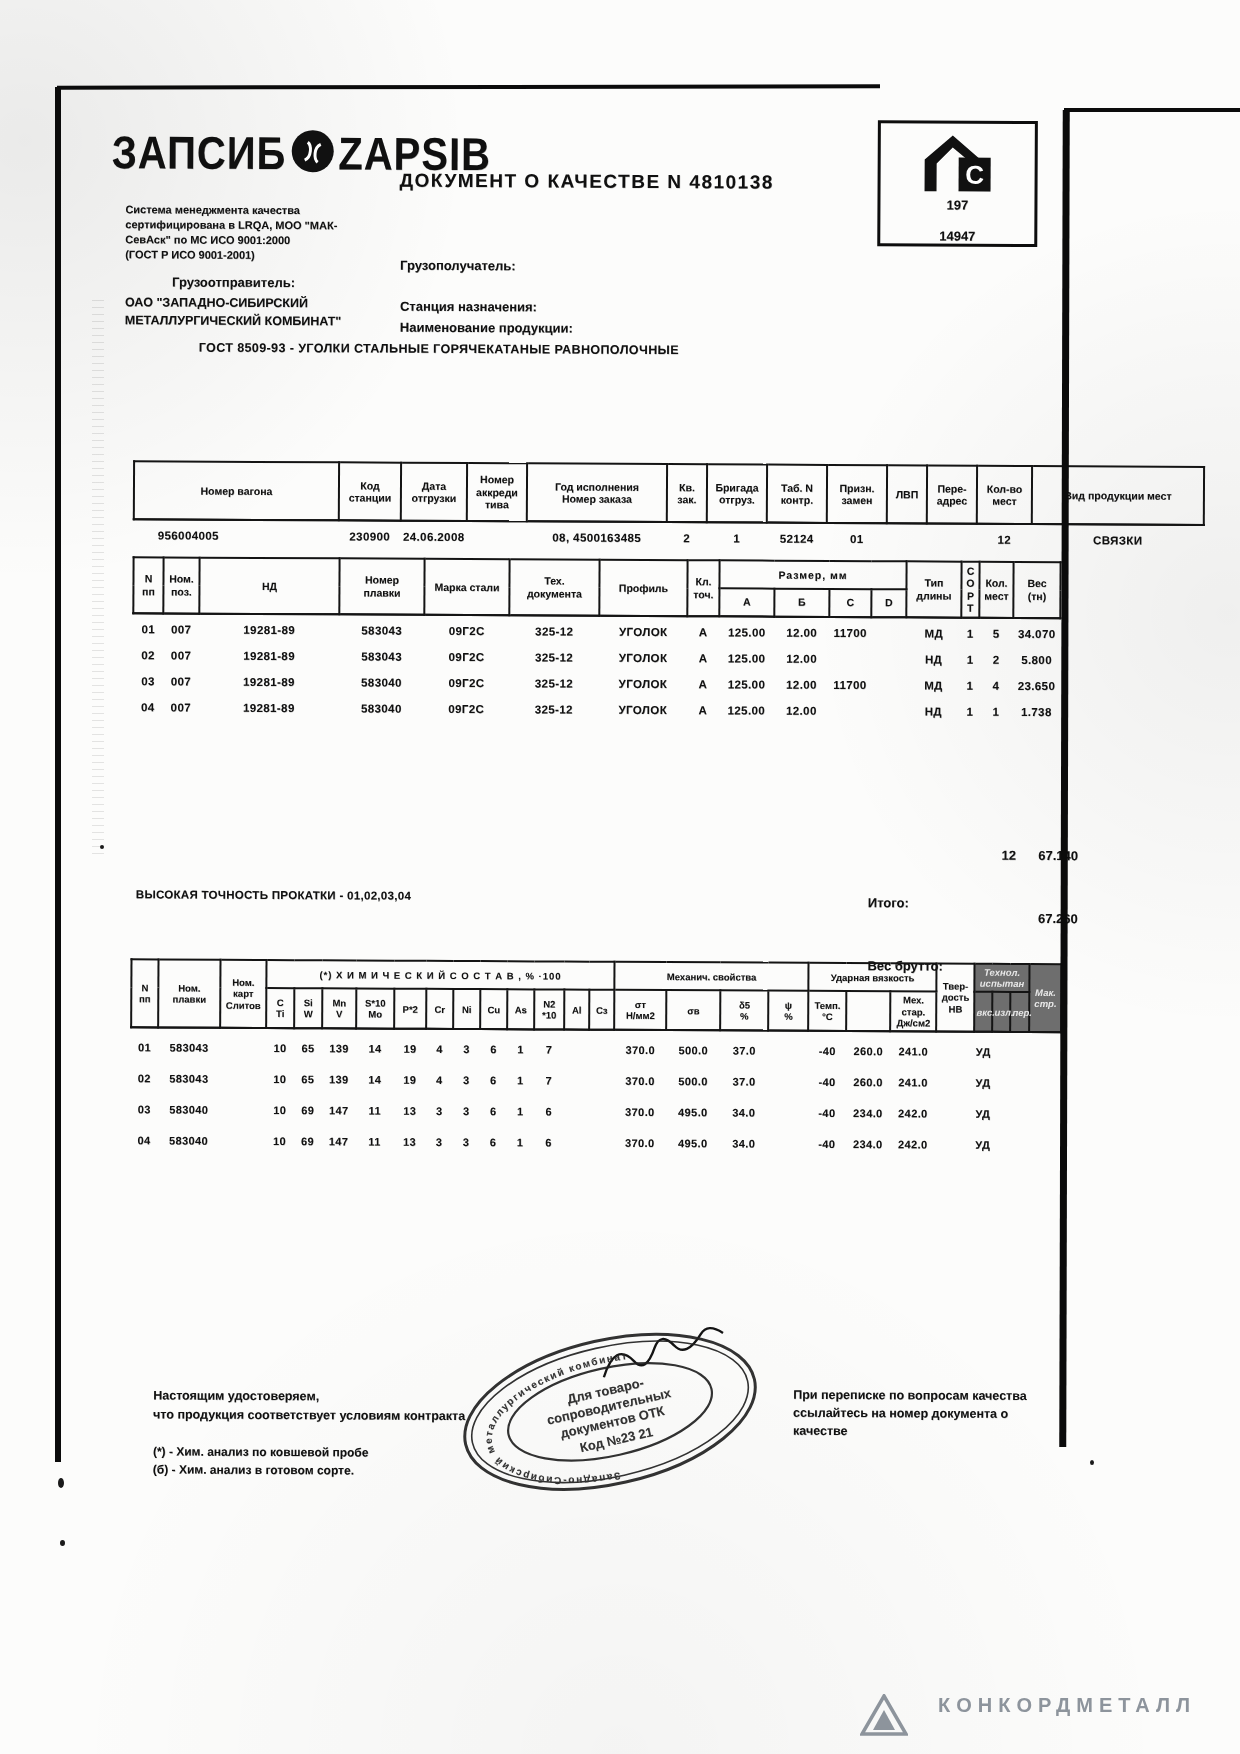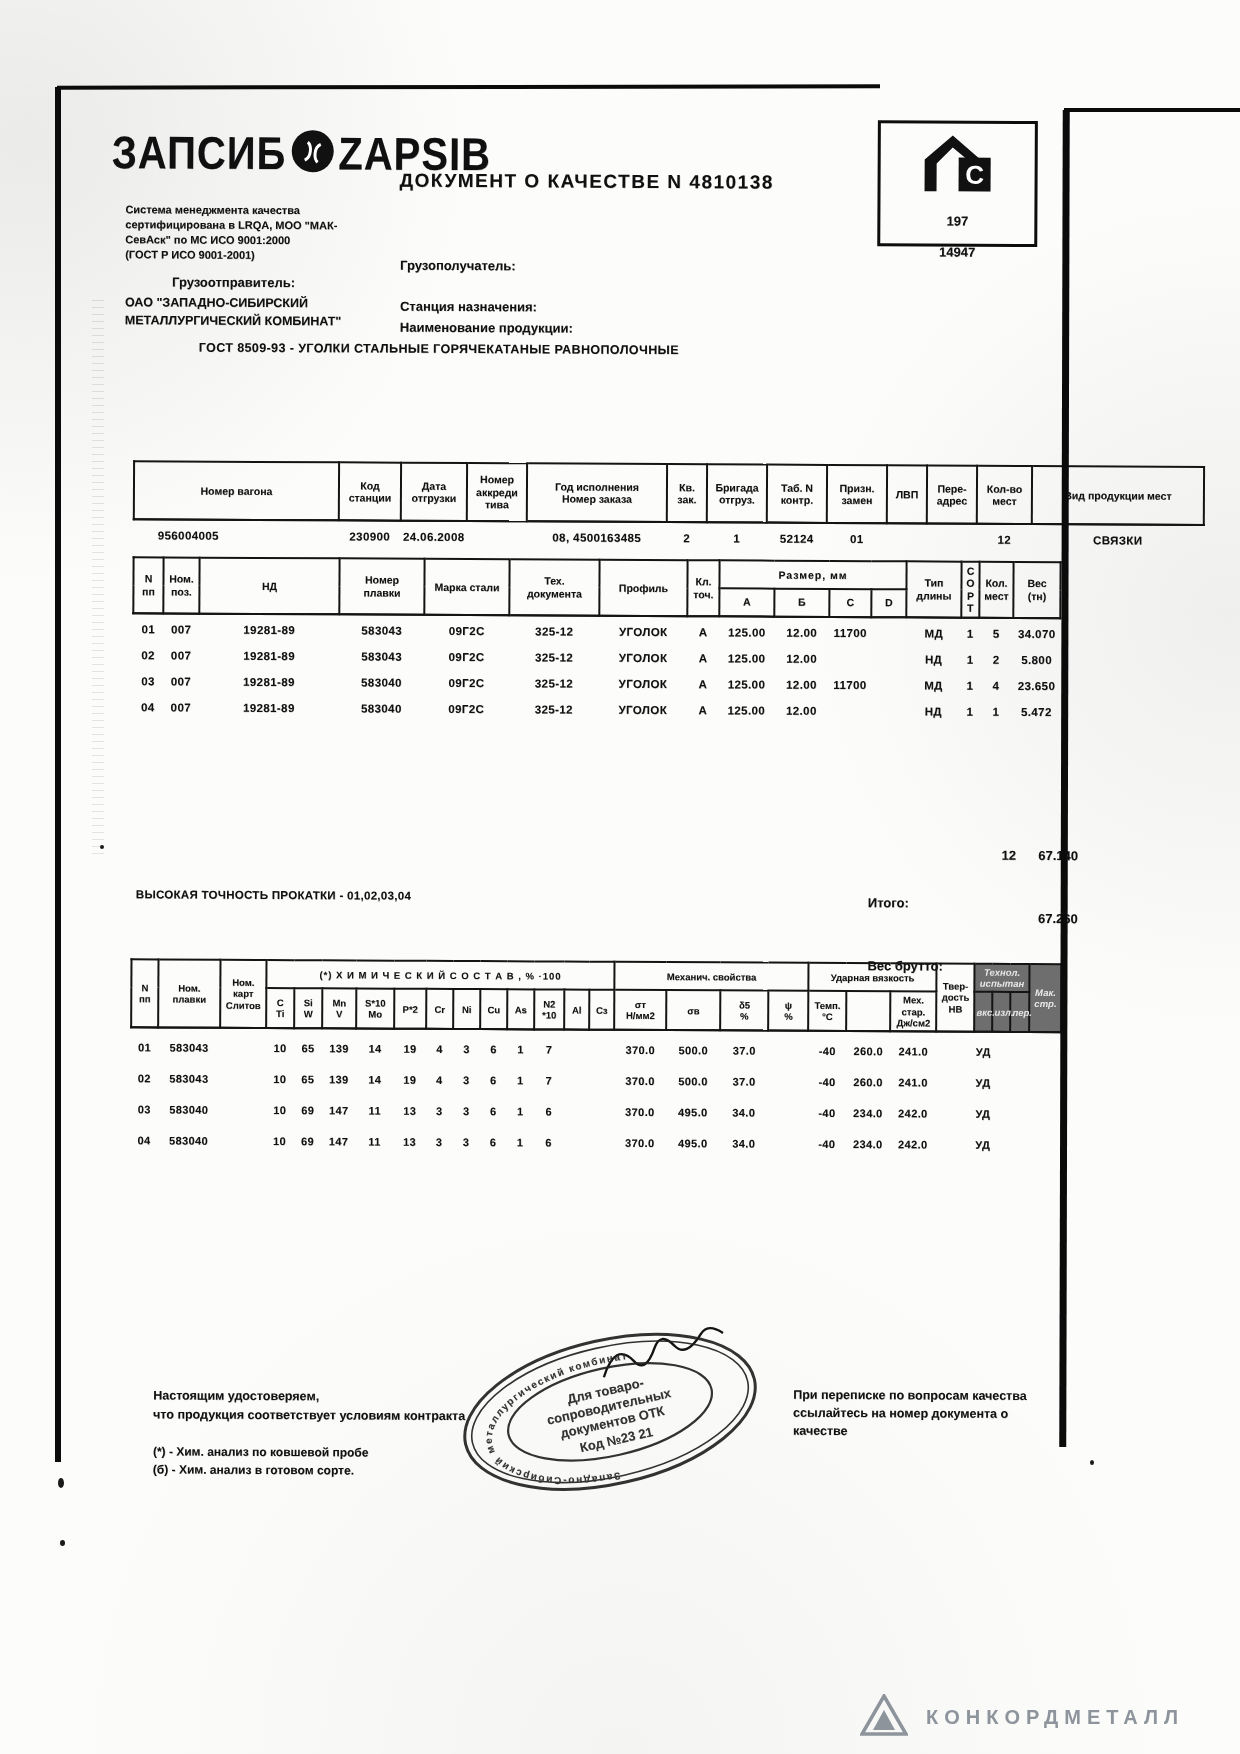--- a/index.html
+++ b/index.html
@@ -28,21 +28,21 @@
   .cert{left:126px;top:202px;width:250px;font-size:11px;font-weight:700;line-height:1.35;}
   .lbl{font-size:13px;font-weight:800;padding-left:33px;}
   .shipper-l{left:140px;top:274px;}
   .shipper-v{left:126px;top:294px;font-size:12.5px;font-weight:800;line-height:1.4;}
   .consignee-l{left:368px;top:256px;}
   .station-l{left:368px;top:290px;margin-top:7px;}
   .product-l{left:368px;top:318px;}
   .gost{left:200px;top:340px;font-size:12.5px;font-weight:800;letter-spacing:.4px;}
   .mc-box{left:878px;top:116px;width:160px;height:126px;border:3px solid #0d0d0d;
           display:flex;flex-direction:column;align-items:center;padding-top:10px;box-sizing:border-box;}
-  .mc-box .n1{font-size:13px;font-weight:800;margin-top:18px;}
+  .mc-box .n1{font-size:13px;font-weight:800;margin-top:2px;}
   .mc-box .n2{font-size:13px;font-weight:800;margin-top:16px;}
 
   
   table{border-collapse:collapse;table-layout:fixed;}
   thead td{border:2px solid #141414;font-weight:700;text-align:center;vertical-align:middle;
            white-space:pre-line;font-size:10.5px;line-height:1.18;padding:2px 1px;}
   tbody td{border:none;font-weight:700;text-align:center;font-size:11.5px;
            letter-spacing:.4px;white-space:nowrap;overflow:hidden;}
   .t-wagon{left:135px;top:460px;width:1070px;}
   .t-wagon thead td{height:52px;}
@@ -64,21 +64,21 @@
   .totals .v2{width:62px;text-align:right;}
   .precision{left:140px;top:888px;font-size:11.5px;font-weight:800;letter-spacing:.3px;}
 
   
   .certify{left:160px;top:1386px;font-size:12.5px;font-weight:800;line-height:1.5;}
   .notes{left:160px;top:1442px;font-size:12px;font-weight:700;line-height:1.5;}
   .rightnote{left:800px;top:1382px;font-size:12.5px;font-weight:800;line-height:1.45;width:310px;}
   .stampwrap{left:462px;top:1312px;width:310px;height:195px;transform:rotate(-13deg);opacity:.92;}
   .sig{left:600px;top:1322px;width:140px;height:60px;transform:rotate(-8deg);}
 
-  .brand{left:860px;top:1694px;display:flex;align-items:center;gap:18px;color:#8d949c;text-shadow:none;}
+  .brand{left:860px;top:1694px;display:flex;align-items:flex-start;gap:30px;color:#8d949c;text-shadow:none;}
   .brand .txt{font-size:20px;font-weight:700;letter-spacing:6px;}
 
   
   .art{position:absolute;background:#0b0b0b;}
   .speck{position:absolute;background:#1a1a1a;border-radius:50%;}
   .grain{position:absolute;left:92px;top:300px;width:12px;height:560px;opacity:.10;
     background:repeating-linear-gradient(#000 0 1px, transparent 1px 7px);}
 </style>
 </head>
 <body>
@@ -306,21 +306,21 @@
             <td>325-12</td>
             <td>УГОЛОК</td>
             <td>А</td>
             <td>125.00</td>
             <td>12.00</td>
             <td></td>
             <td></td>
             <td>НД</td>
             <td>1</td>
             <td>1</td>
-            <td>5.472</td>
+            <td>1.738</td>
           </tr>
         </tbody>
     </table>
 
     <div class="abs totals">
       <div class="row">
         <span class="l">Итого:</span>
         <span class="v1">12</span>
         <span class="v2">67.140</span>
       </div>

